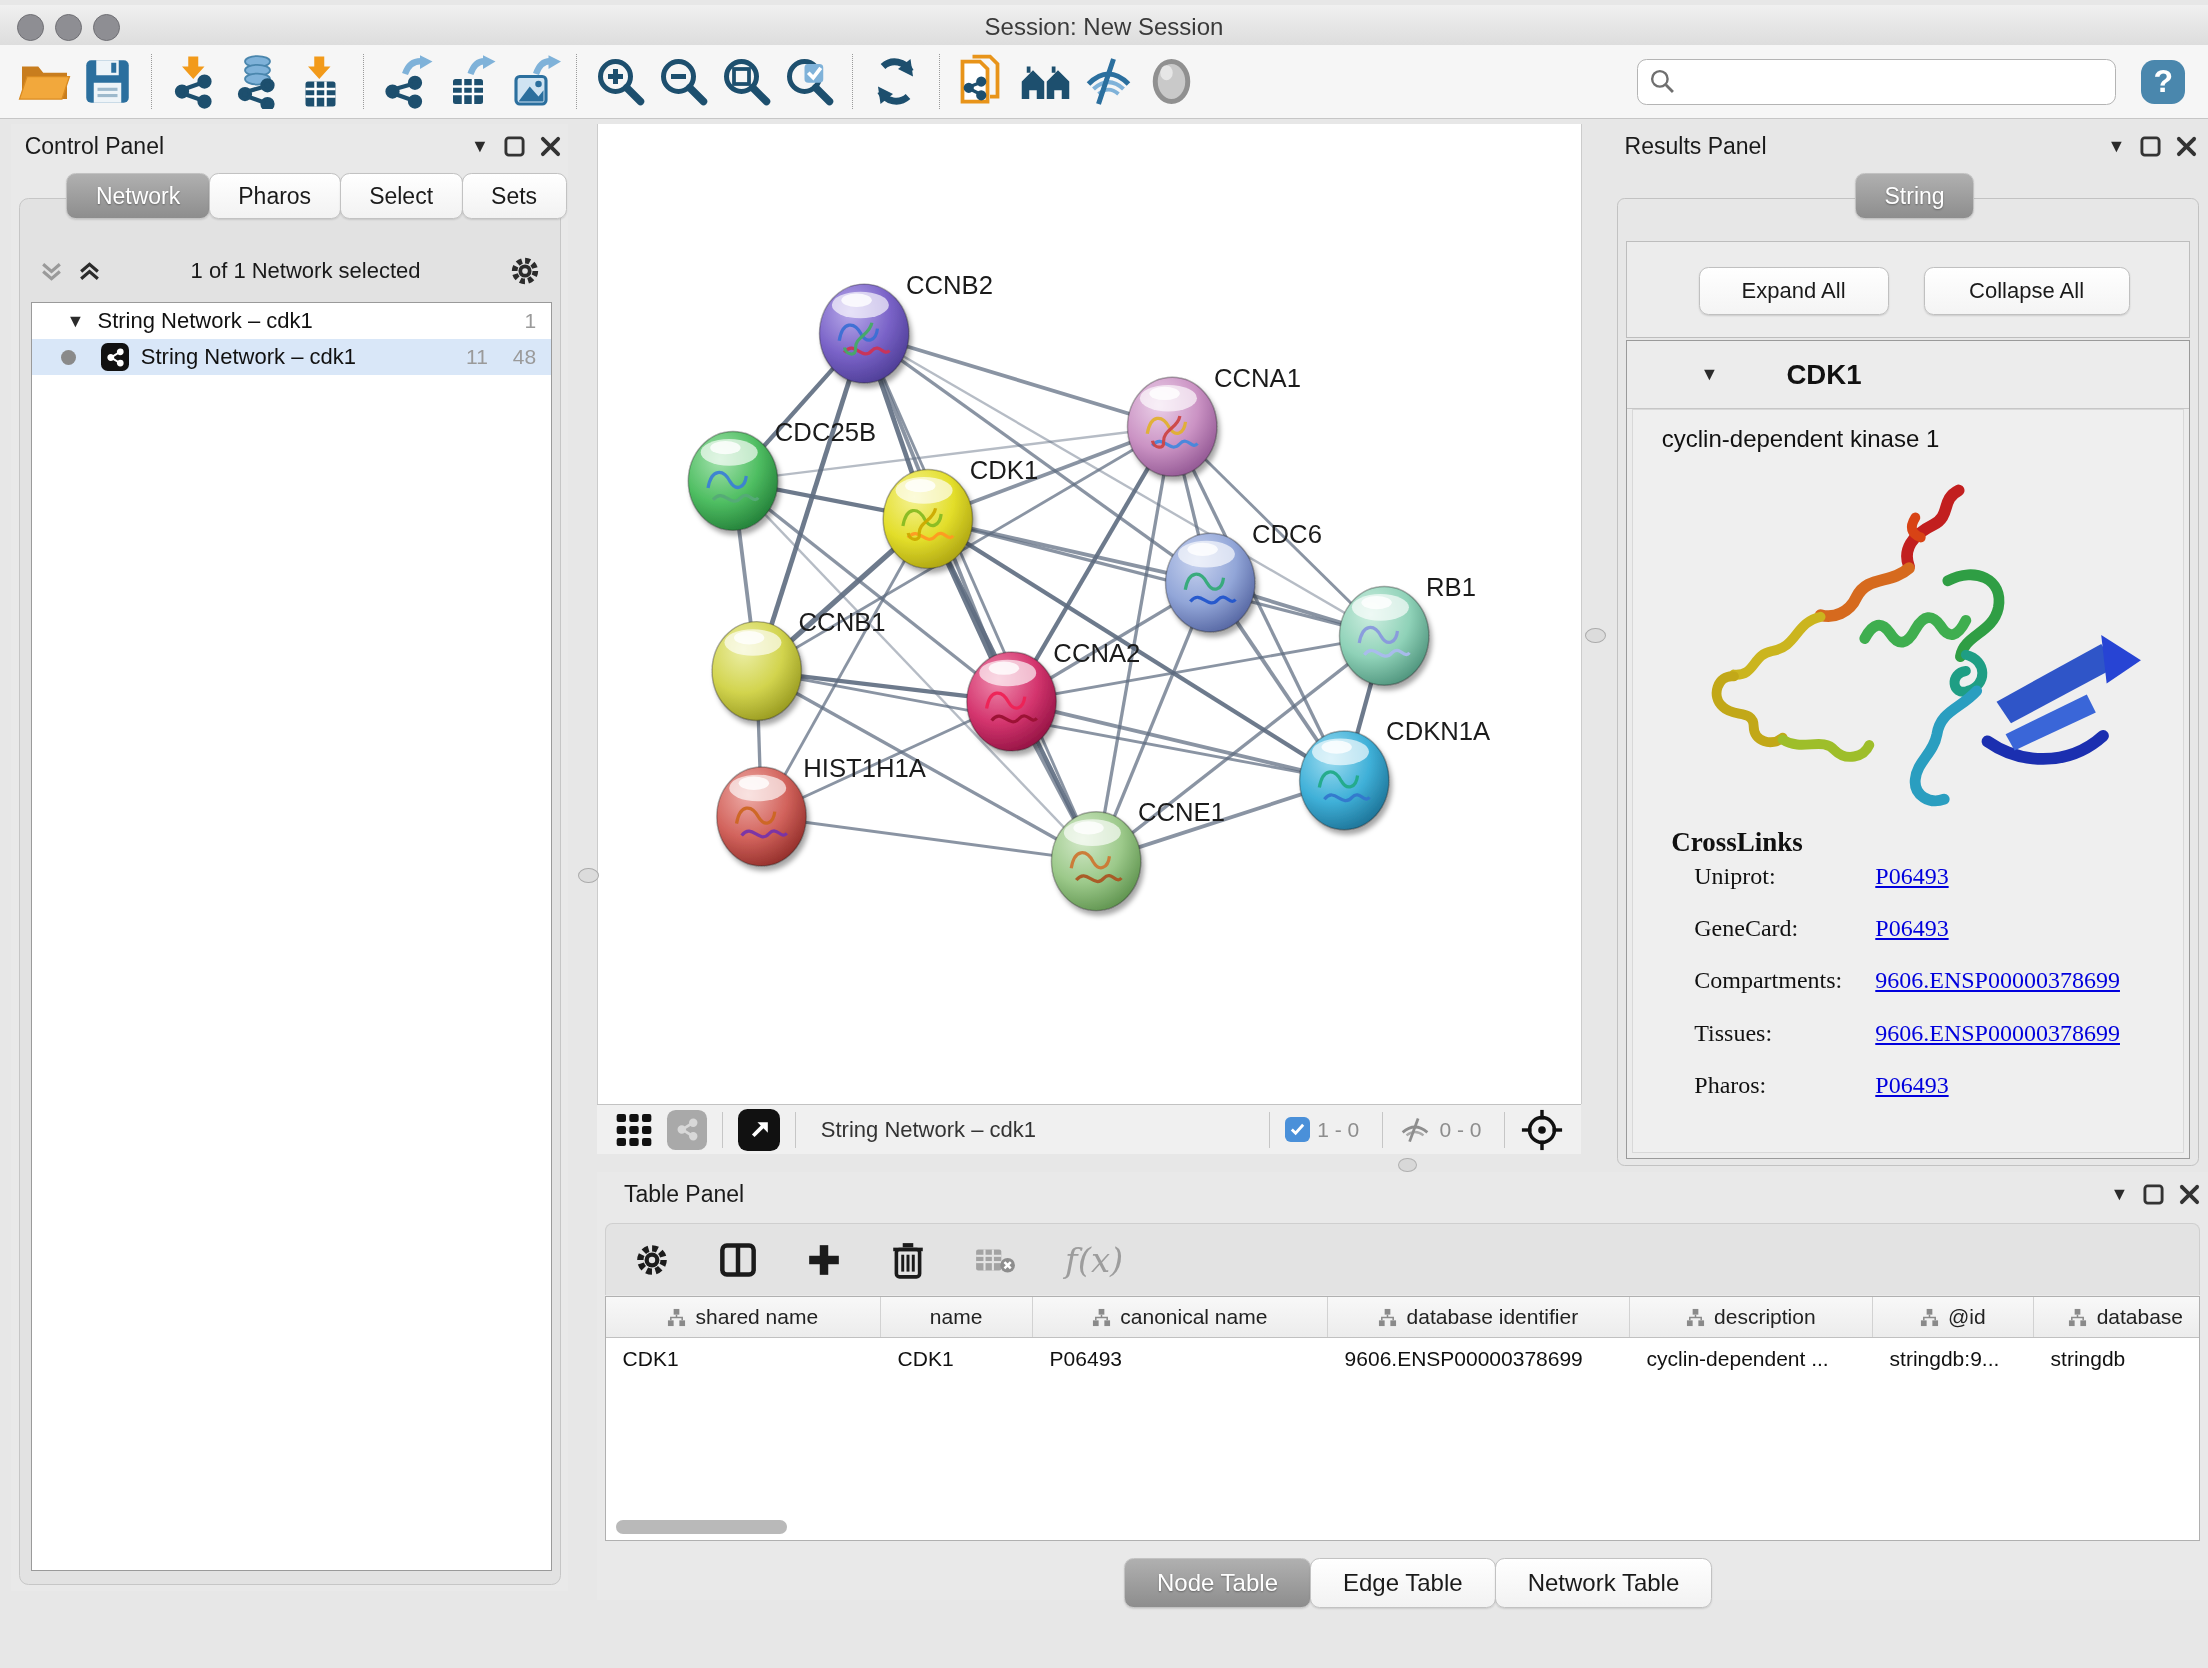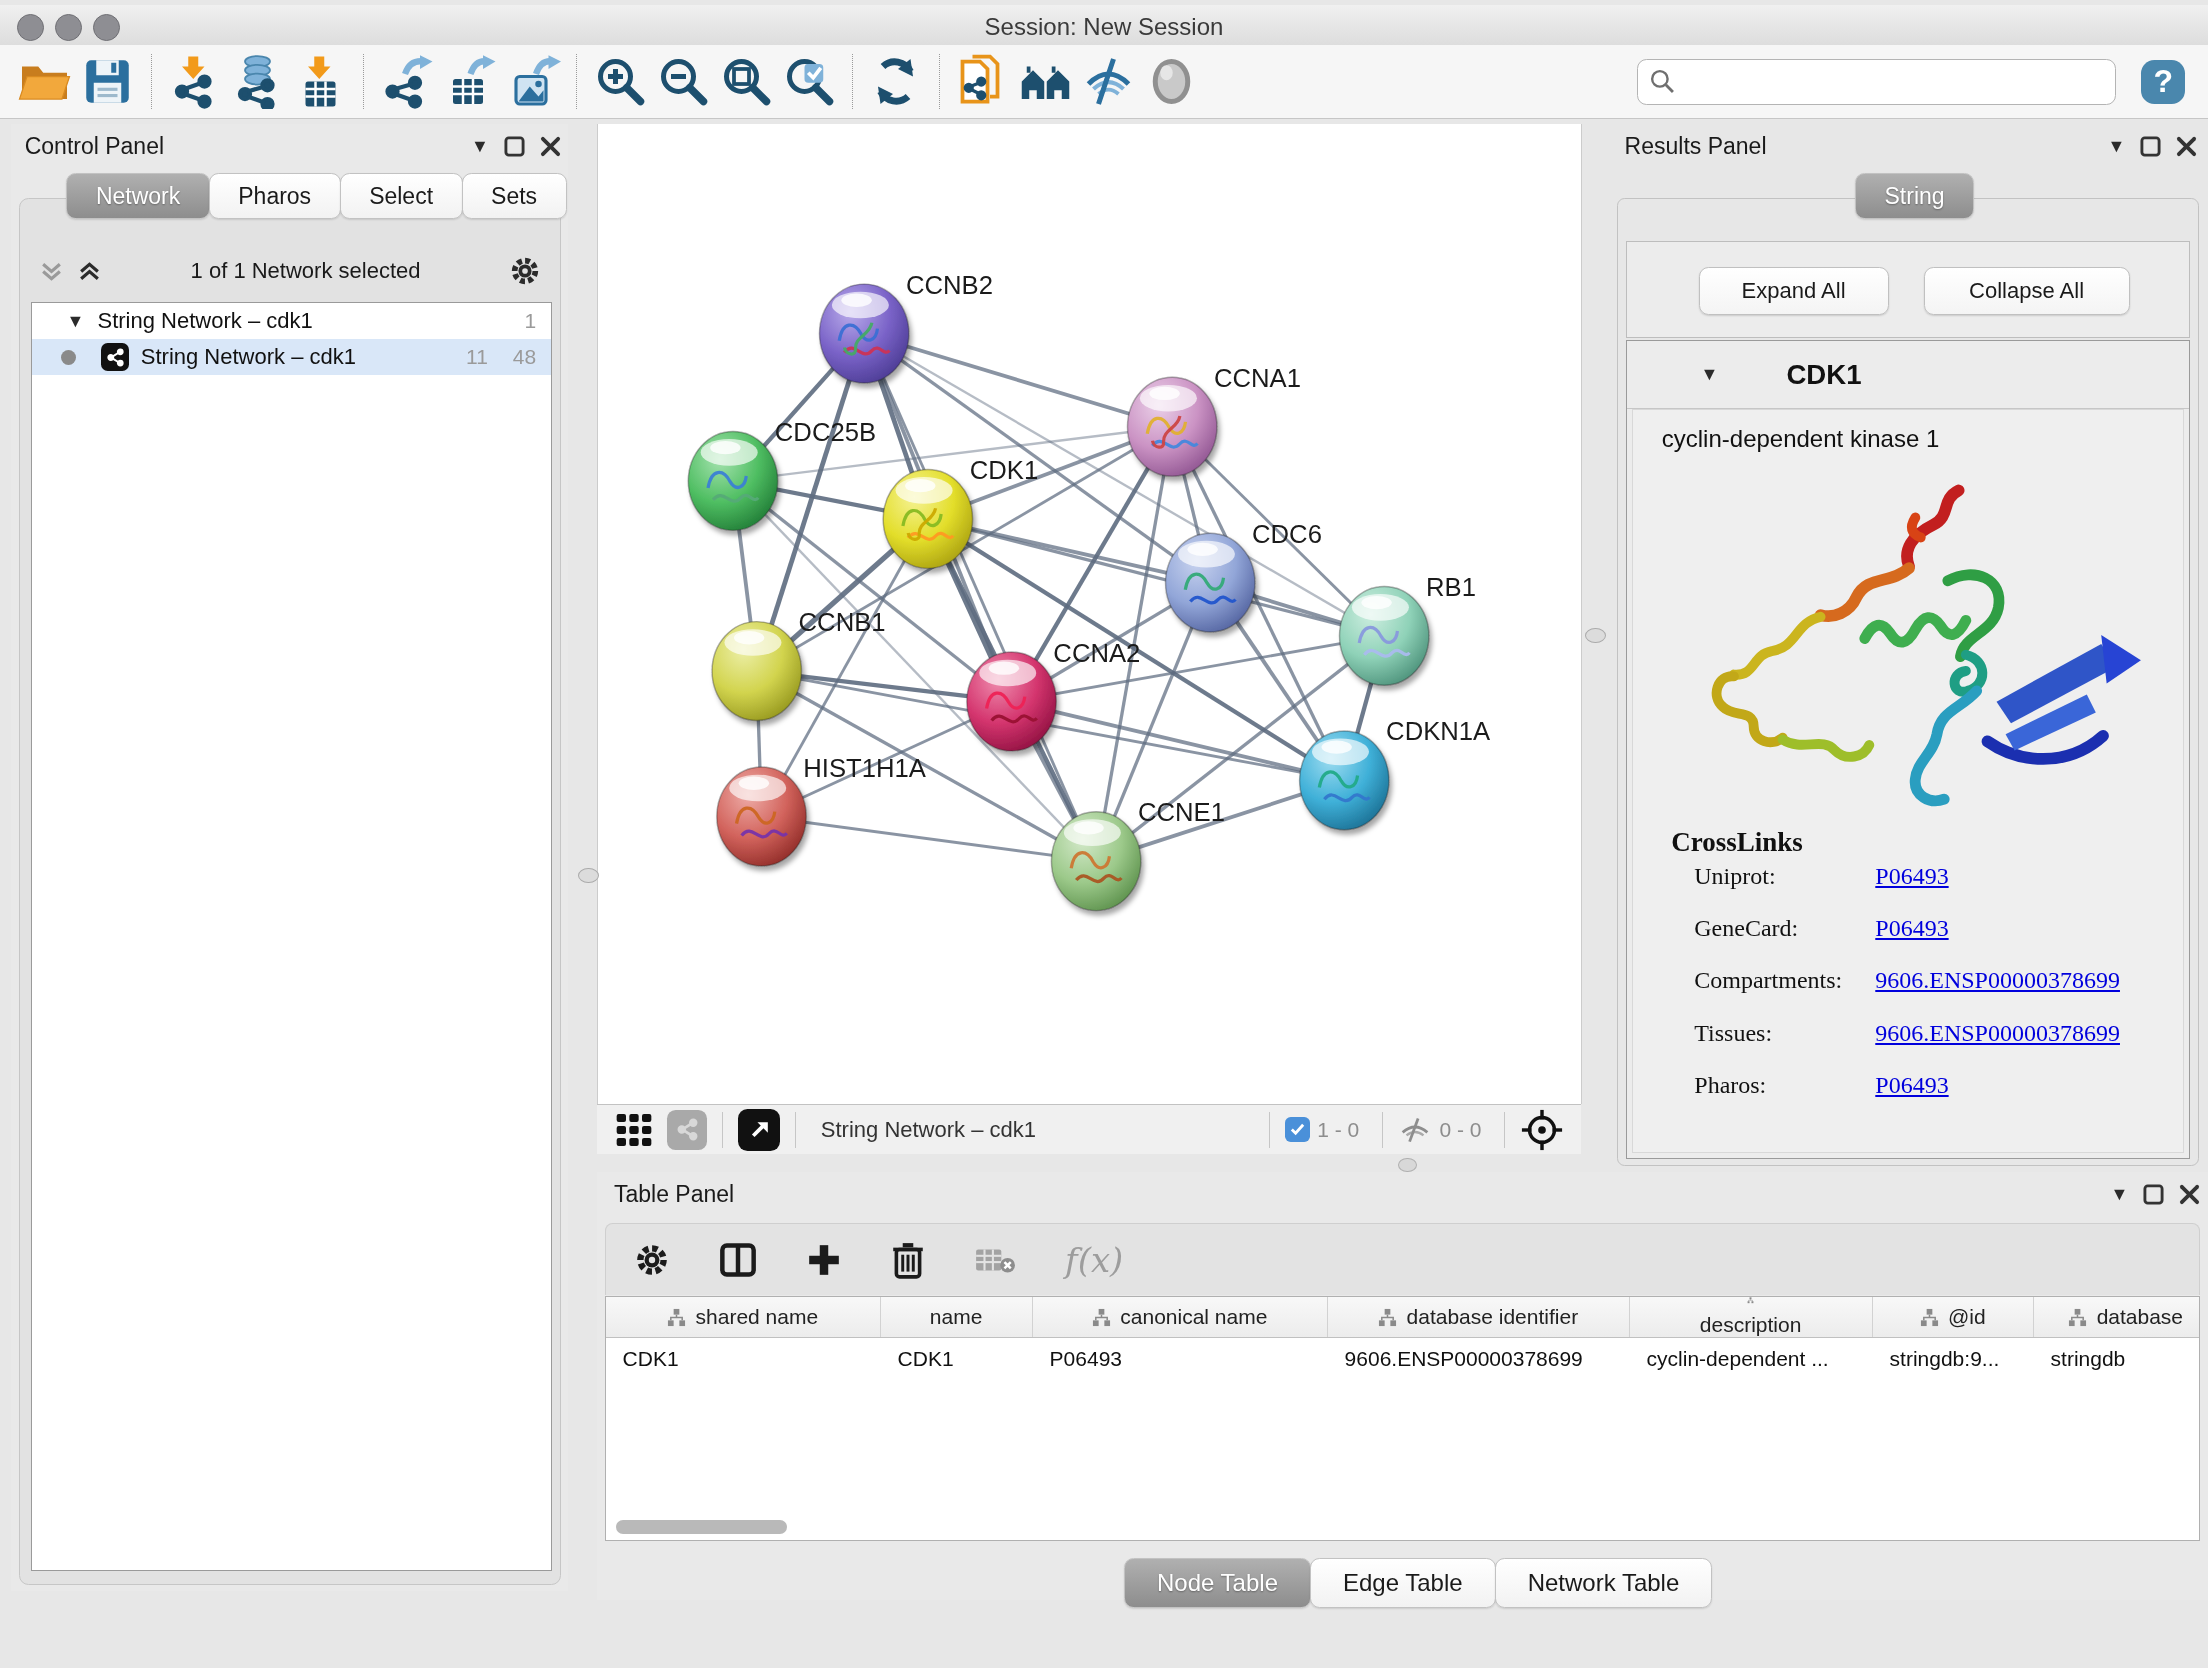--- a/index.html
+++ b/index.html
@@ -684,21 +684,21 @@
           <div class="xl-row" style="top:662px">
             <span>Pharos:</span>
             <span class="v">P06493</span>
           </div>
         </div>
       </div>
     </div>
   </div>
 
   <div class="tp">
-    <div class="tp-head" style="position:absolute;left:17px;right:7.6px;top:5.7px;height:34px;display:flex;align-items:center;text-align:right;">
+    <div class="tp-head" style="position:absolute;left:27px;right:7.6px;top:5.7px;height:34px;display:flex;align-items:center;text-align:right;">
       <span class="phead">Table Panel</span>
       <span class="headicons">
         <span class="caret">▼</span>
         <svg width="21" height="21" viewBox="0 0 22 22">
             <rect x="2" y="2" width="18" height="18" rx="3" fill="none" stroke="#333" stroke-width="3"></rect>
           </svg>
         <svg width="21" height="21" viewBox="0 0 22 22">
             <line x1="3" y1="3" x2="19" y2="19" class="xicon"></line>
             <line x1="19" y1="3" x2="3" y2="19" class="xicon"></line>
           </svg>
@@ -767,21 +767,21 @@
           </div>
           <div class="th" style="width: 302px;">
             <svg width="19" height="19" viewBox="0 0 20 20">
               <rect x="7" y="1" width="6" height="6" fill="#8a8a8a"></rect>
               <rect x="1" y="13" width="6" height="6" fill="#8a8a8a"></rect>
               <rect x="13" y="13" width="6" height="6" fill="#8a8a8a"></rect>
               <path d="M10 7 v3 M4 13 v-3 h12 v3" stroke="#8a8a8a" stroke-width="1.6" fill="none"></path>
             </svg>
             <span>database identifier</span>
           </div>
-          <div class="th" style="width: 243px; flex-direction: column;">
+          <div class="th" style="width: 243px;">
             <svg width="19" height="19" viewBox="0 0 20 20">
               <rect x="7" y="1" width="6" height="6" fill="#8a8a8a"></rect>
               <rect x="1" y="13" width="6" height="6" fill="#8a8a8a"></rect>
               <rect x="13" y="13" width="6" height="6" fill="#8a8a8a"></rect>
               <path d="M10 7 v3 M4 13 v-3 h12 v3" stroke="#8a8a8a" stroke-width="1.6" fill="none"></path>
             </svg>
             <span>description</span>
           </div>
           <div class="th" style="width: 161px;">
             <svg width="19" height="19" viewBox="0 0 20 20">

